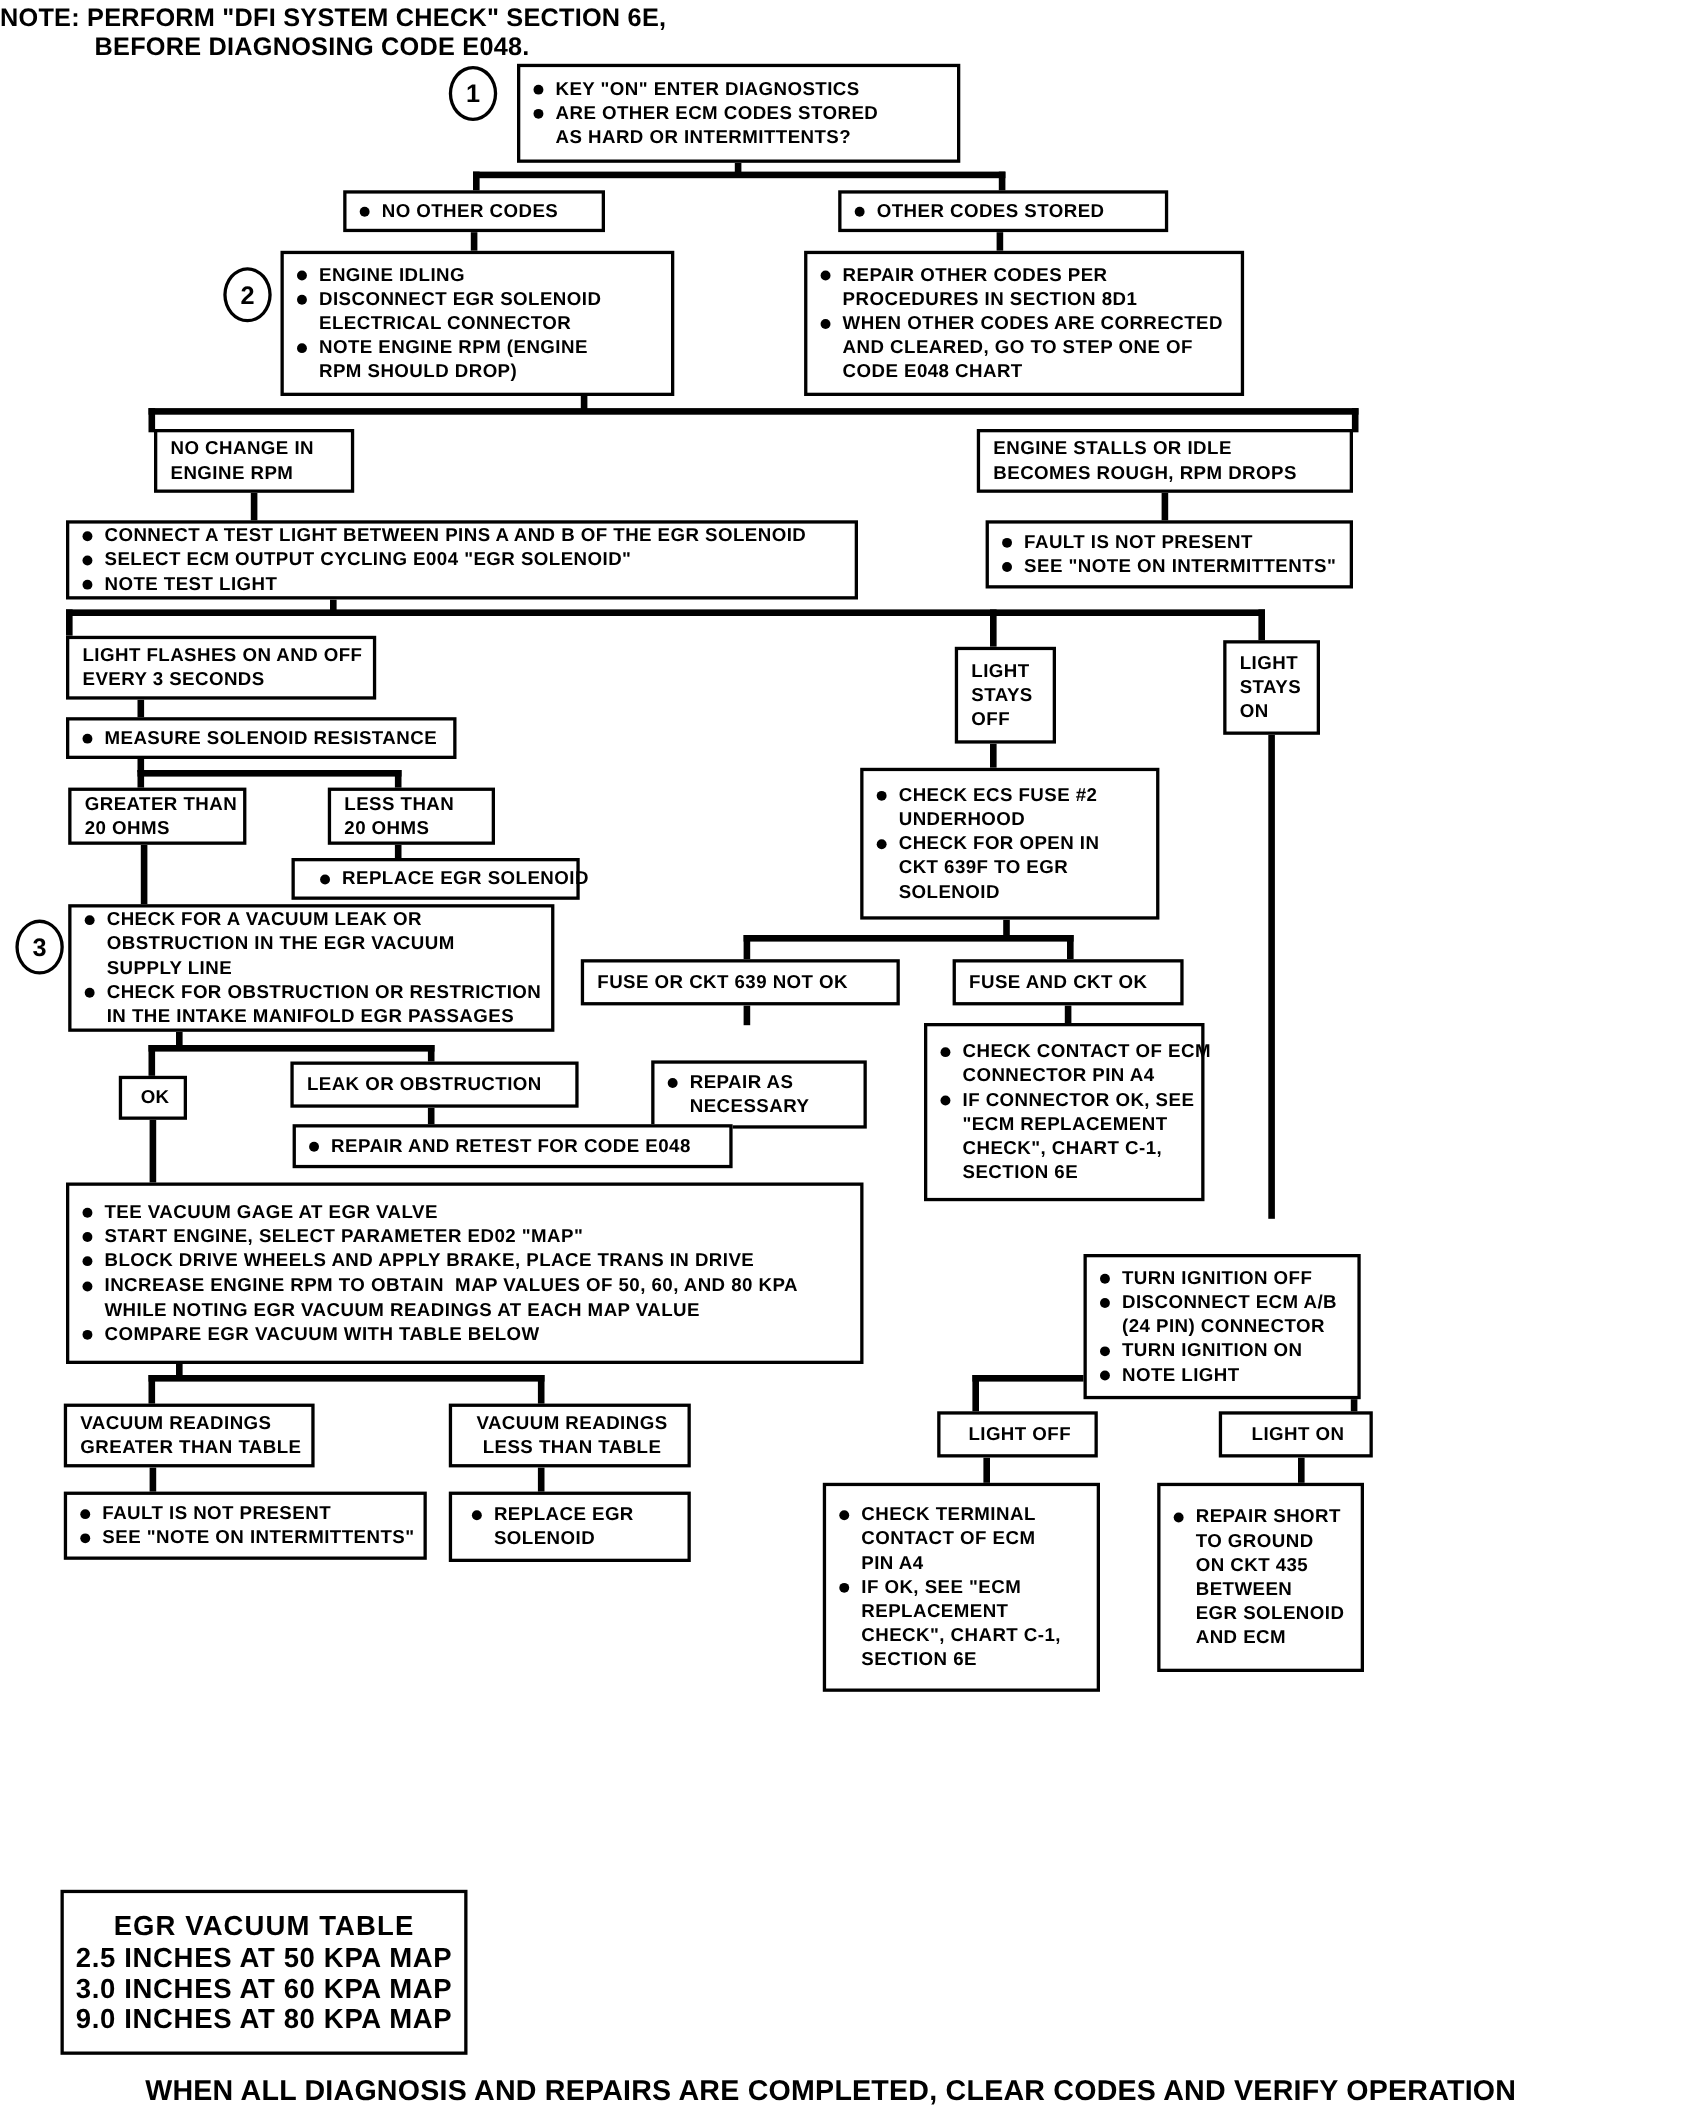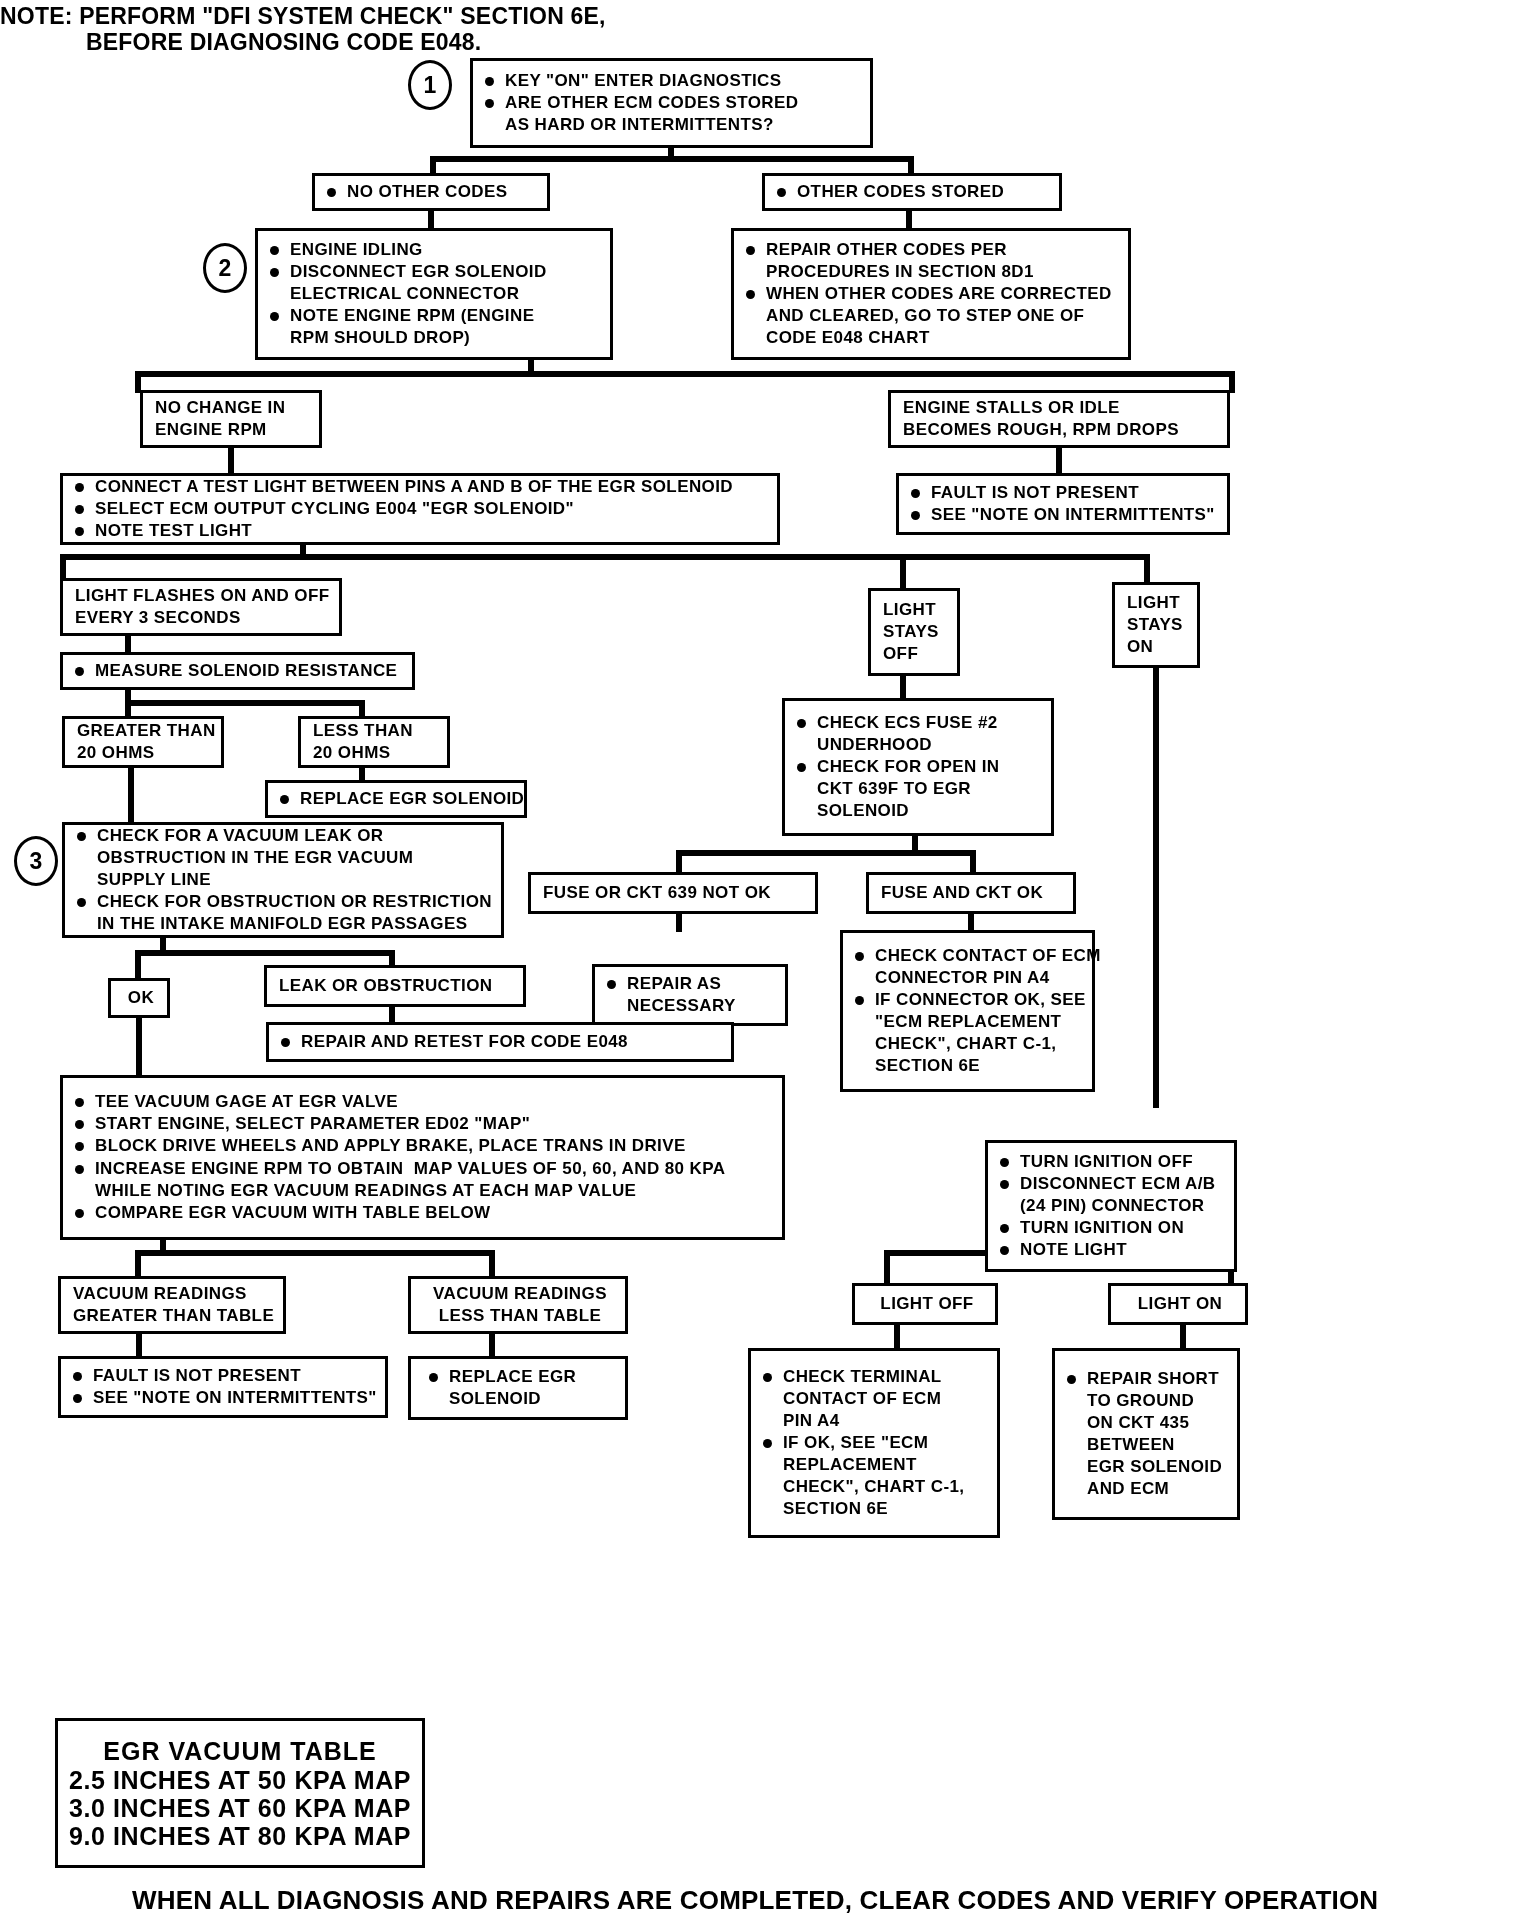--- a/index.html
+++ b/index.html
@@ -200,21 +200,21 @@
     <div class="ln plain">GREATER THAN</div>
     <div class="ln plain">20 OHMS</div>
   </div>
 
   <div class="box" style="left:298px;top:716px;width:152px;height:52px;padding:2px 8px;">
     <div class="ln plain">LESS THAN</div>
     <div class="ln plain">20 OHMS</div>
   </div>
 
   <div class="ln-v" style="left:359px;top:768px;height:14px;"></div>
-  <div class="box" style="left:265px;top:780px;width:262px;height:38px;padding:0 6px;">
+  <div class="box" style="left:265px;top:780px;width:262px;height:38px;padding:0 17px;">
     <div class="ln bul">REPLACE EGR SOLENOID</div>
   </div>
 
   <div class="ln-v" style="left:128px;top:768px;height:58px;"></div>
 
   <div class="box" style="left:782px;top:698px;width:272px;height:138px;padding:4px 6px;">
     <div class="ln bul">CHECK ECS FUSE #2</div>
     <div class="ln cont">UNDERHOOD</div>
     <div class="ln bul">CHECK FOR OPEN IN</div>
     <div class="ln cont">CKT 639F TO EGR</div>
@@ -269,21 +269,21 @@
   <div class="box" style="left:108px;top:978px;width:62px;height:40px;padding:0 8px;align-items:center;">
     <div class="ln plain">OK</div>
   </div>
 
   <div class="box" style="left:264px;top:965px;width:262px;height:42px;padding:0 8px;">
     <div class="ln plain">LEAK OR OBSTRUCTION</div>
   </div>
 
   <div class="ln-v" style="left:389px;top:1007px;height:16px;"></div>
 
-  <div class="box" style="left:266px;top:1022px;width:468px;height:40px;padding:0 6px;">
+  <div class="box" style="left:266px;top:1022px;width:400px;height:40px;padding:0 6px;">
     <div class="ln bul">REPAIR AND RETEST FOR CODE E048</div>
   </div>
 
   <div class="ln-v" style="left:136px;top:1018px;height:62px;"></div>
 
   <div class="box" style="left:60px;top:1075px;width:725px;height:165px;padding:4px 6px;">
     <div class="ln bul">TEE VACUUM GAGE AT EGR VALVE</div>
     <div class="ln bul">START ENGINE, SELECT PARAMETER ED02 "MAP"</div>
     <div class="ln bul">BLOCK DRIVE WHEELS AND APPLY BRAKE, PLACE TRANS IN DRIVE</div>
     <div class="ln bul">INCREASE ENGINE RPM TO OBTAIN  MAP VALUES OF 50, 60, AND 80 KPA</div>

